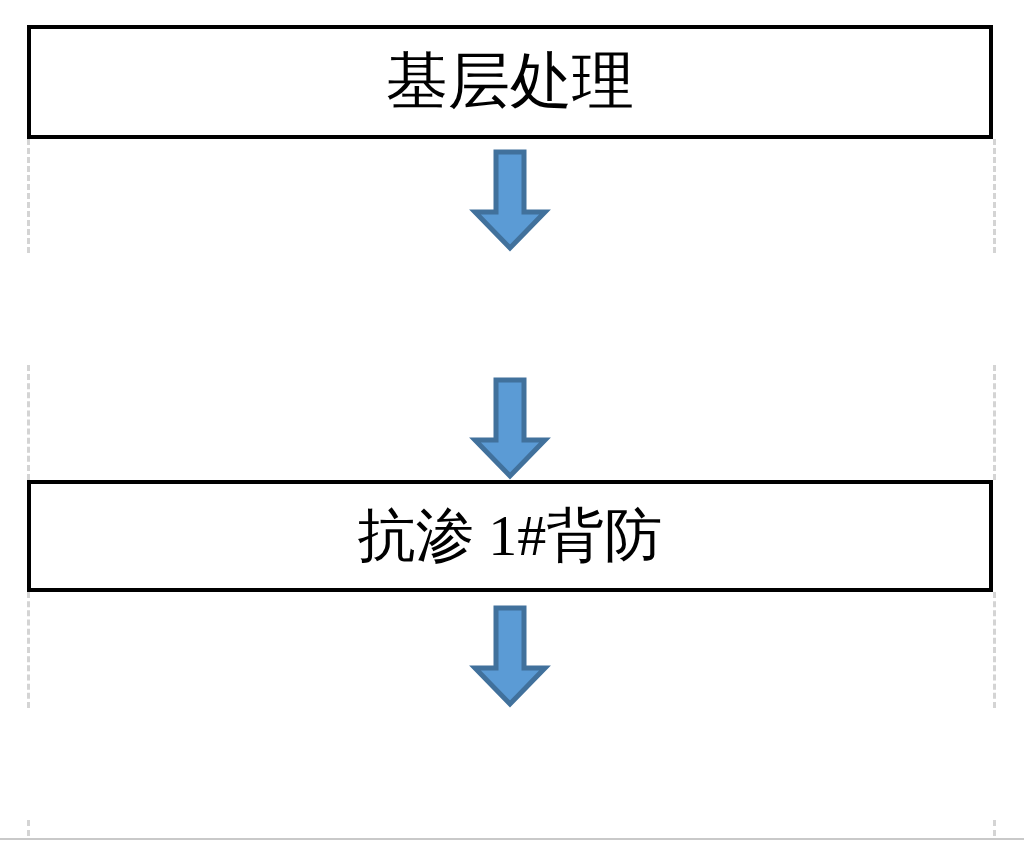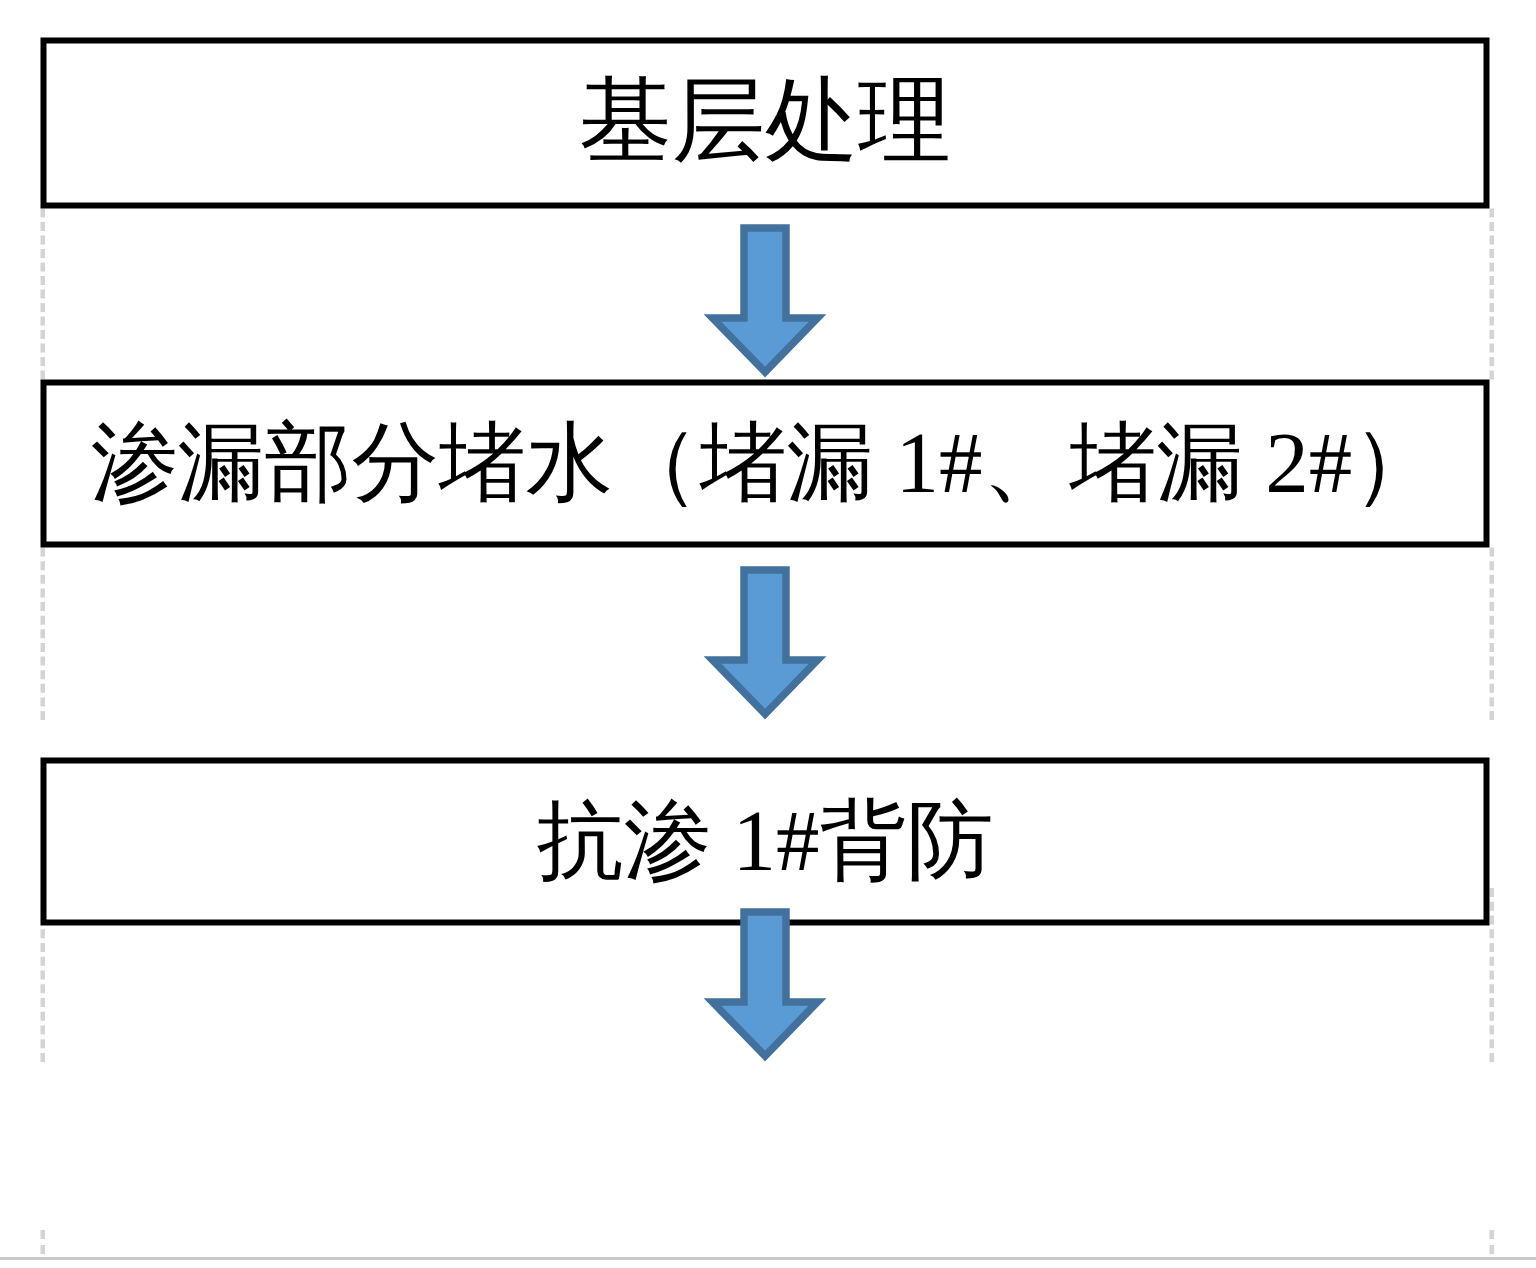--- a/index.html
+++ b/index.html
@@ -55,21 +55,21 @@
     font-family: "Liberation Serif", "DejaVu Serif", serif;
     color: #000000;
     line-height: 1.05;
     white-space: nowrap;
     text-align: center;
     font-weight: 400;
   }
 
   #node-1 { top: 25px;  height: 114px; }
   #node-2 { top: 253px; height: 112px; }
-  #node-3 { top: 505px; height: 112px; }
+  #node-3 { top: 480px; height: 112px; }
   #node-4 { top: 708px; height: 112px; }
 
   #node-1 .node-label { font-size: 62px; }
   #node-2 .node-label { font-size: 58px; }
   #node-3 .node-label { font-size: 58px; }
   #node-4 .node-label { font-size: 58px; }
 
   
   .arrow {
     position: absolute;
@@ -99,23 +99,20 @@
   <div class="node" id="node-1">
     <span class="node-label">基层处理</span>
   </div>
 
   <div class="arrow" id="arrow-1">
     <svg viewBox="0 0 86 104" xmlns="http://www.w3.org/2000/svg">
       <polygon points="29,4 57,4 57,64 78,64 43,100 8,64 29,64" fill="#5b9bd5" stroke="#41719c" stroke-width="5" stroke-linejoin="miter"></polygon>
     </svg>
   </div>
 
-  <div class="node" id="node-2">
-    <span class="node-label">渗漏部分堵水（堵漏 1#、堵漏 2#）</span>
-  </div>
 
   <div class="arrow" id="arrow-2">
     <svg viewBox="0 0 86 104" xmlns="http://www.w3.org/2000/svg">
       <polygon points="29,4 57,4 57,64 78,64 43,100 8,64 29,64" fill="#5b9bd5" stroke="#41719c" stroke-width="5" stroke-linejoin="miter"></polygon>
     </svg>
   </div>
 
   <div class="node" id="node-3">
     <span class="node-label">抗渗 1#背防</span>
   </div>

